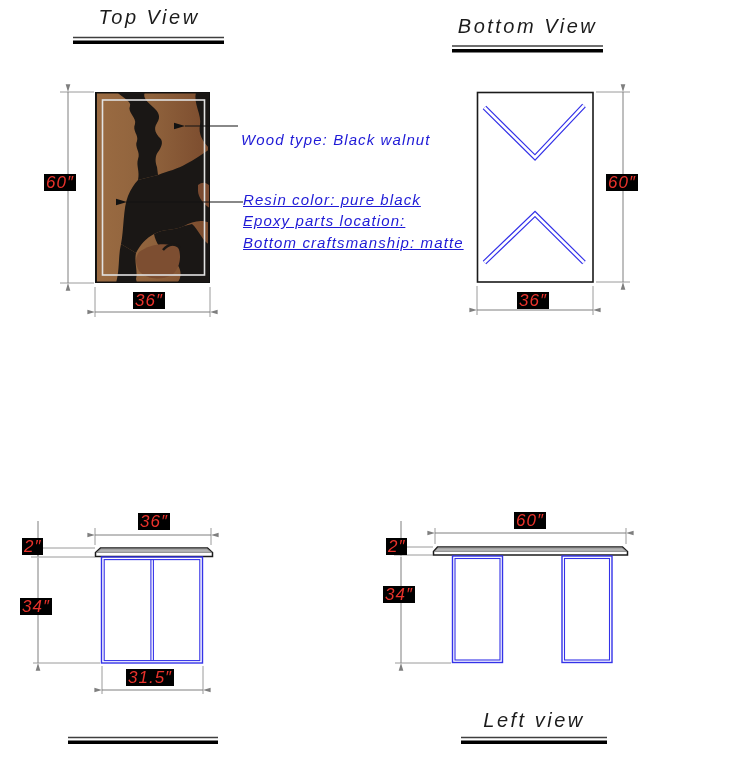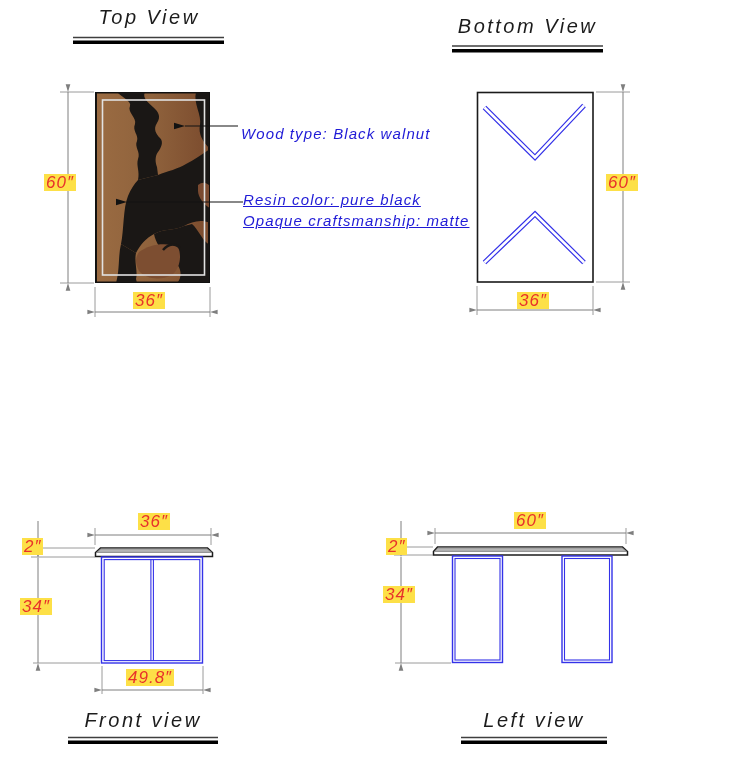--- a/index.html
+++ b/index.html
@@ -1,21 +1,21 @@
 <!DOCTYPE html>
 <html style="--dim-red: #e8322b; --note-blue: #1f1ad6; --line-blue: #3432e8; --dim-gray: #7f7f7f; --wood-light: #9a6b42; --wood-dark: #7c4c2e; --resin-black: #1a1715;"><head>
 <meta charset="utf-8">
 <style>
   html,body{margin:0;padding:0;background:#ffffff;}
   .canvas{position:relative;width:731px;height:767px;background:#fff;overflow:hidden;
           font-family:"Liberation Sans",sans-serif;}
   svg{position:absolute;left:0;top:0;}
   .label{position:absolute;font-style:italic;white-space:pre;line-height:1;}
   .title{font-size:20px;color:#1c1c1c;letter-spacing:2.5px;text-align:center;}
-  .dim{font-size:17px;color:var(--dim-red);background:#fde047;padding:0 2px;letter-spacing:1px;}
+  .dim{font-size:17px;color:var(--dim-red);background:#000000;padding:0 2px;letter-spacing:1px;}
   .note{font-size:15px;color:var(--note-blue);letter-spacing:1.1px;}
   .specs .note-line{height:21.4px;text-decoration:underline;}
   
   .dl{stroke:var(--dim-gray);stroke-width:1;fill:none;}
   .ext{stroke:#8f8f8f;stroke-width:0.9;fill:none;}
   .dim-fill{fill:var(--dim-gray);}
   .lead{stroke:#121212;stroke-width:1.1;fill:none;}
   .lead-fill{fill:#121212;}
   .blue-o{stroke:var(--line-blue);fill:none;}
   .blue-w{stroke:#ffffff;fill:none;}
@@ -153,37 +153,37 @@
       </g>
       <g>
         <line class="uthin" x1="461" y1="737.5" x2="607" y2="737.5"></line>
         <line class="uthick" x1="461" y1="742.3" x2="607" y2="742.3"></line>
       </g>
     </g>
   </svg>
 
   <div class="label title" style="left:73px;top:7px;width:152px;">Top View</div>
   <div class="label title" style="left:452px;top:16px;width:151px;">Bottom View</div>
-  <div class="label title" style="left:68px;top:710px;width:150px;">Front view</div>
   <div class="label title" style="left:461px;top:710px;width:146px;">Left view</div>
 
   <div class="label dim" style="left:44px;top:174px;">60″</div>
   <div class="label dim" style="left:133px;top:292px;">36″</div>
 
   <div class="label dim" style="left:606px;top:174px;">60″</div>
   <div class="label dim" style="left:517px;top:292px;">36″</div>
 
   <div class="label dim" style="left:138px;top:513px;">36″</div>
   <div class="label dim" style="left:22px;top:538px;">2″</div>
   <div class="label dim" style="left:20px;top:598px;">34″</div>
-  <div class="label dim" style="left:126px;top:669px;">49.8″</div>
+  <div class="label dim" style="left:126px;top:669px;">31.5″</div>
 
   <div class="label dim" style="left:514px;top:512px;">60″</div>
   <div class="label dim" style="left:386px;top:538px;">2″</div>
   <div class="label dim" style="left:383px;top:586px;">34″</div>
 
-  <div class="label note" style="left:241px;top:126px;font-style:italic;">Wood type: Black walnut</div>
+  <div class="label note" style="left:241px;top:132px;font-style:italic;">Wood type: Black walnut</div>
   <div class="specs" style="position:absolute;left:243px;top:192px;">
     <div class="label note note-line" style="position:static;">Resin color: pure black</div>
-    <div class="label note note-line" style="position:static;">Opaque craftsmanship: matte</div>
+    <div class="label note note-line" style="position:static;">Epoxy parts location:</div>
+    <div class="label note note-line" style="position:static;">Bottom craftsmanship: matte</div>
   </div>
 
 </div>
 
 </body></html>

